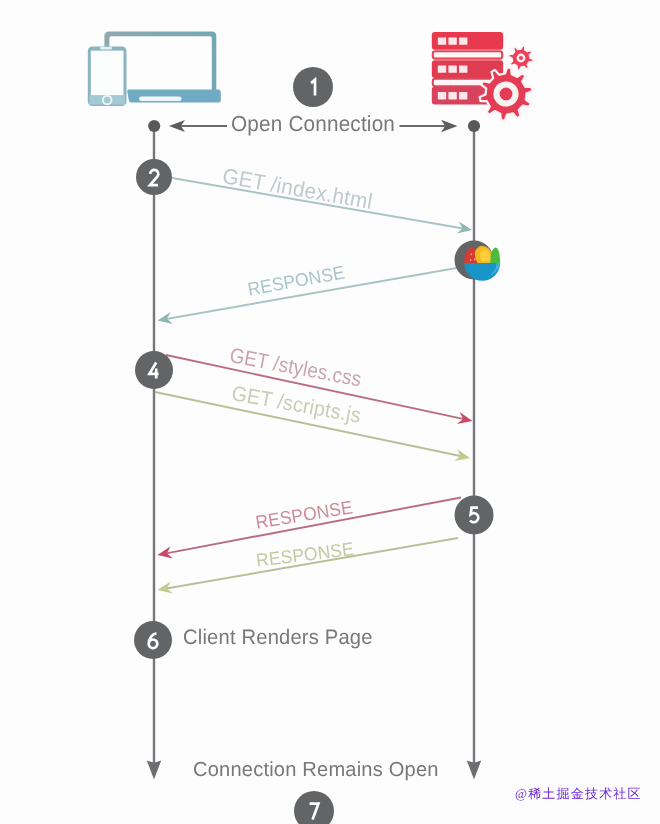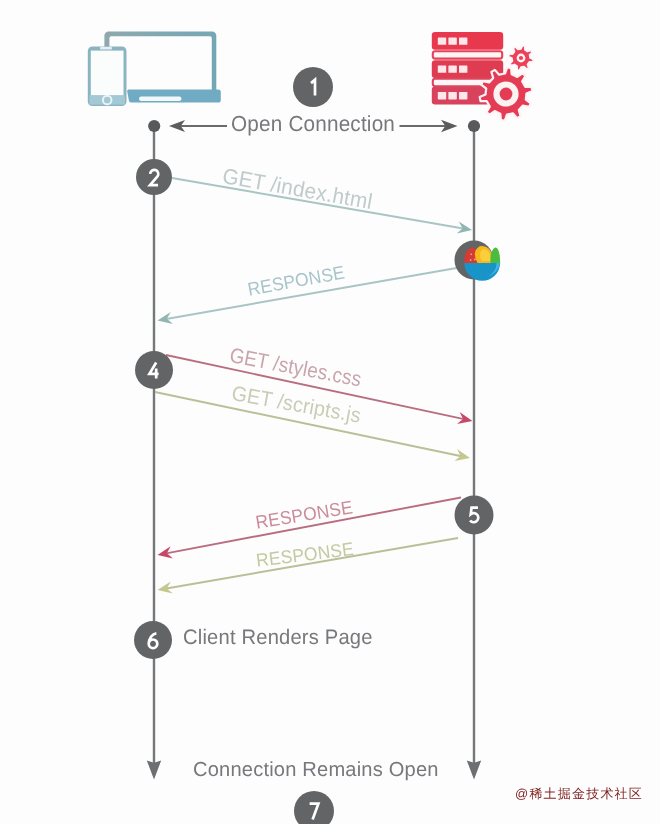--- a/index.html
+++ b/index.html
@@ -24,22 +24,22 @@
     font-weight:400;
   }
   .flat-label{
     position:absolute;white-space:nowrap;
     color:#76787b;
     letter-spacing:0.2px;
     transform-origin:0 0;
   }
   #watermark{
     position:absolute;
-    color:#7f1d1d;
-    font-family:Liberation Sans, sans-serif;
+    color:#6d28d9;
+    font-family:Liberation Serif, serif;
     white-space:nowrap;
     letter-spacing:0.5px;
   }
 </style>
 </head>
 <body>
 
 <div id="stage">
 
   <svg class="layer" viewBox="0 0 660 824">

